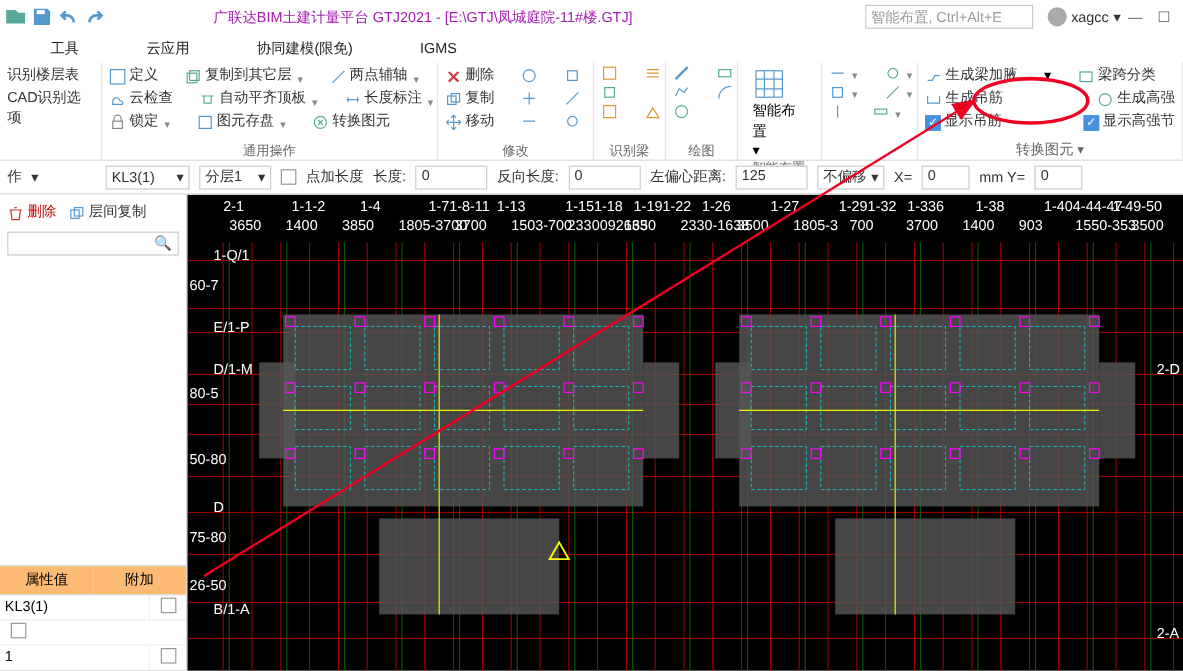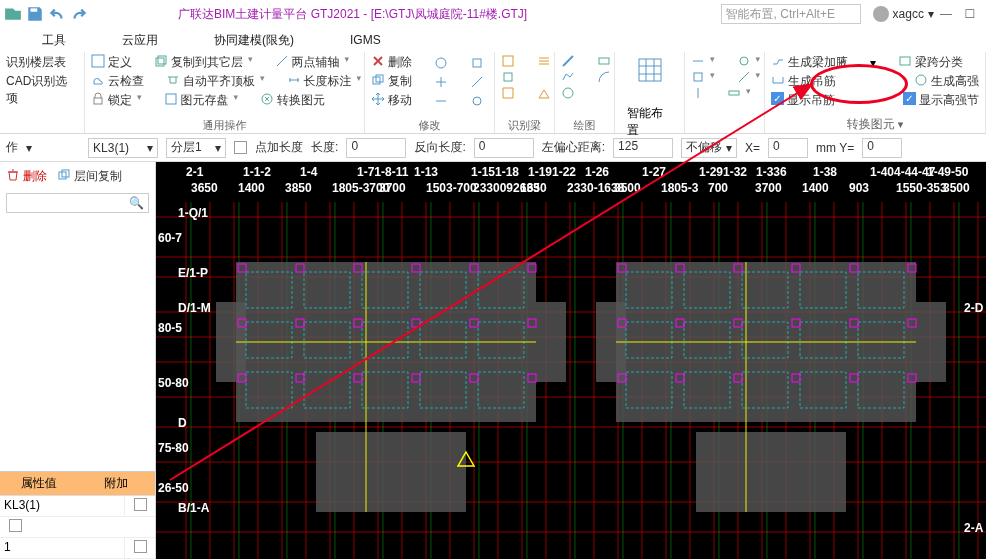--- a/index.html
+++ b/index.html
@@ -15,25 +15,25 @@
 .titlebar .winbtn { width: 24px; text-align: center; color: #666; padding: 0 6px; }
 
 .menubar { height: 24px; display: flex; align-items: center; padding: 0 10px; gap: 24px; color: #222; }
 .menubar .m { cursor: default; margin-left: 32px; }
 
 .ribbon { height: 82px; border-bottom: 1px solid #d9d9d9; display: flex; }
 .panel { border-right: 1px solid #e6e6e6; padding: 2px 6px 0; display: flex; flex-direction: column; }
 .panel .rows { flex: 1; display: flex; flex-direction: column; gap: 2px; }
 .panel .row { display: flex; gap: 22px; align-items: center; white-space: nowrap; }
 .panel .lbl { text-align: center; color: #666; font-size: 11px; margin-top: 1px; }
-.btn { display: inline-flex; align-items: flex-start; gap: 3px; color: #333; }
+.btn { display: inline-flex; align-items: flex-end; gap: 3px; color: #333; }
 .btn .ic { width: 14px; height: 14px; display: inline-block; }
 .btn .ic svg { width: 14px; height: 14px; display: block; }
 .btn .dd { color: #888; font-size: 9px; margin-left: 2px; }
-.bigpanel { display: flex; flex-direction: column; align-items: center; justify-content: flex-start; padding: 4px 12px 0; gap: 21px; }
+.bigpanel { display: flex; flex-direction: column; align-items: flex-start; justify-content: flex-start; padding: 4px 12px 0; }
 .bigicon { width: 28px; height: 28px; }
 .bigicon svg { width: 28px; height: 28px; }
 .cbx { width: 13px; height: 13px; border: 1px solid #4a90e2; background: #4a90e2; color: #fff; display: inline-flex; align-items: center; justify-content: center; font-size: 10px; line-height: 10px; }
 
 .optbar { height: 28px; border-bottom: 1px solid #d9d9d9; display: flex; align-items: center; padding: 0 6px; gap: 8px; color: #333; }
 .optbar .sel { border: 1px solid #ccc; height: 20px; padding: 0 4px; min-width: 40px; display: inline-flex; align-items: center; gap: 4px; }
 .optbar .inp { border: 1px solid #ccc; height: 20px; padding: 0 4px; background: #fff; }
 .chk { width: 13px; height: 13px; border: 1px solid #999; display: inline-block; }
 
 .main { display: flex; height: calc(559px - 28px - 24px - 82px - 28px); }
@@ -42,21 +42,21 @@
 .trash { color: #c00; }
 .lp-search { border: 1px solid #ccc; margin: 2px 6px; height: 20px; display: flex; align-items: center; justify-content: flex-end; padding: 0 4px; color: #999; }
 .lp-mid { flex: 1; }
 .lp-props { border-top: 1px solid #ccc; }
 .lp-props .hdr { display: flex; }
 .lp-props .hdr div { flex: 1; text-align: center; padding: 3px 0; background: #fdba74; border-bottom: 1px solid #ddd; }
 .lp-props .prow { display: flex; border-bottom: 1px solid #eee; }
 .lp-props .prow .c1 { flex: 1; padding: 2px 4px; border-right: 1px solid #eee; }
 .lp-props .prow .c2 { width: 30px; text-align: center; padding: 2px 0; }
 
-.canvas { flex: 1; position: relative; overflow: hidden; font-weight: bold; }
+.canvas { flex: 1; position: relative; overflow: hidden; }
 .canvas svg { position: absolute; top: 0; left: 0; }
 
 .redcircle { position: absolute; border: 3px solid #e02; border-radius: 50%; }
 .redarrow { position: absolute; top: 0; left: 0; pointer-events: none; }
 </style>
 </head>
 <body>
 
 <div class="titlebar">
   <div class="qat">

